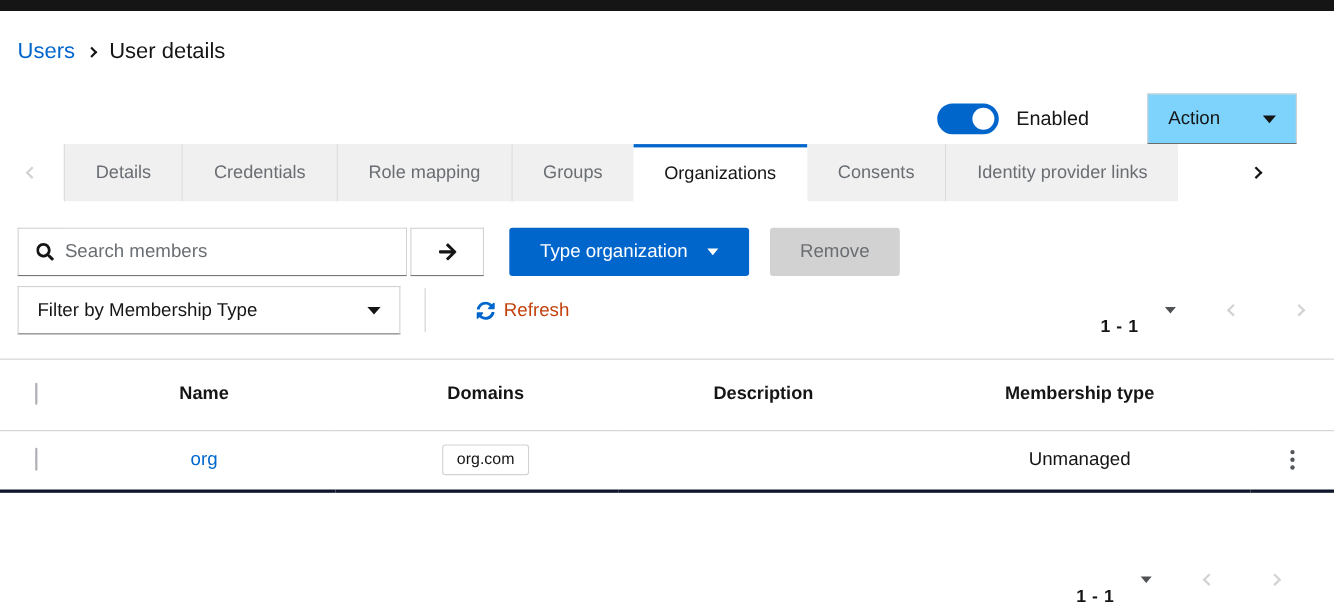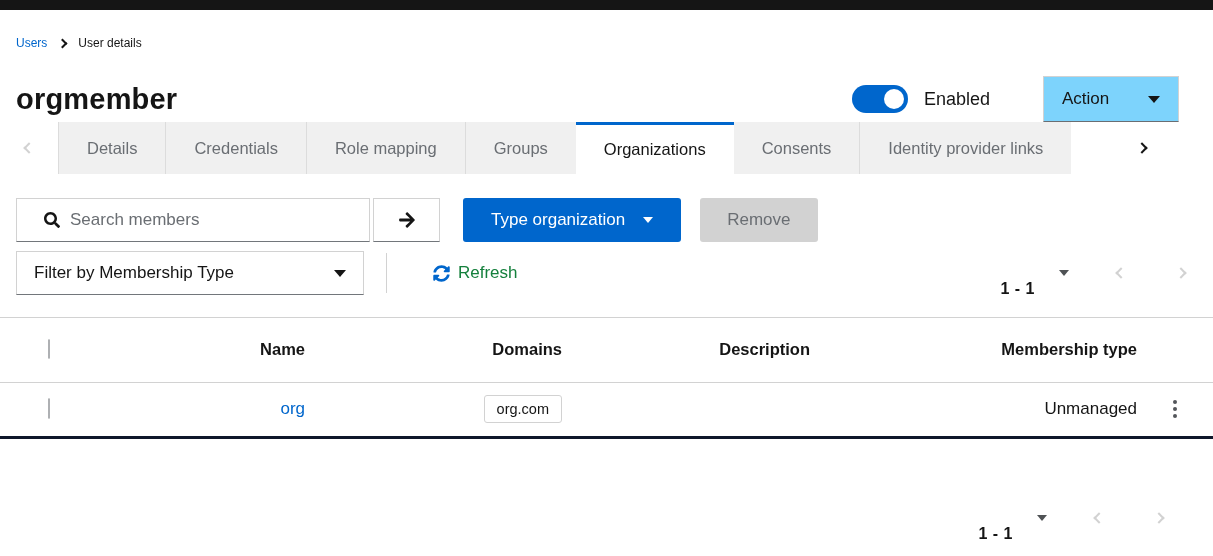--- a/index.html
+++ b/index.html
@@ -2,21 +2,21 @@
 <html><head>
 <meta charset="utf-8">
 <style>
   * { margin:0; padding:0; box-sizing:border-box; }
   html,body { width:1213px; height:556px; overflow:hidden; background:#fff;
     font-family:"Liberation Sans", sans-serif; color:#151515; }
 
   .masthead { height:10px; background:#151515; }
 
   
-  .breadcrumb { display:flex; align-items:center; gap:12px; padding:0 16px; margin-top:26px; font-size:12px; }
+  .breadcrumb { display:flex; align-items:center; gap:12px; padding:0 16px; margin-top:26px; font-size:20px; }
   .breadcrumb a { color:#0066cc; text-decoration:none; cursor:pointer; }
   .chev { display:inline-block; width:8px; height:8px; border-right:2px solid #151515; border-bottom:2px solid #151515; }
   .chev.right { transform:rotate(-45deg); }
   .chev.left  { transform:rotate(135deg); }
   .chev.sm { width:7px; height:7px; }
   .chev.disabled { border-color:#d2d2d2; }
 
   
   .page-header { display:flex; align-items:center; margin-top:26px; padding:0 34px 0 16px; height:46px; }
   .page-title { font-size:29px; font-weight:600; letter-spacing:.2px; }
@@ -42,51 +42,51 @@
   .tab { display:flex; align-items:center; padding:0 28px; background:#f0f0f0; color:#6a6e73;
      font-size:16.5px; cursor:pointer; border-left:1px solid #dcdcdc; white-space:nowrap; }
   .tab:first-of-type { border-left:none; }
   .tab.active { background:#fff; color:#151515; border-top:3px solid #0066cc; border-left:none; }
   .tab.active + .tab { border-left:none; }
 
   
   .toolbar { margin-top:24px; padding:0 16px; }
   .tb-row1 { display:flex; align-items:stretch; height:44px; }
   .search-box { width:354px; display:flex; align-items:center; background:#fff;
-     border:1px solid #d2d2d2; border-bottom-color:#72767b; padding-left:27px; }
+     border:1px solid #d2d2d2; border-bottom-color:#72767b; padding-left:16px; }
   .search-box input { border:none; outline:none; flex:1; font-size:17px; margin-left:10px; height:100%;
      font-family:"Liberation Sans", sans-serif; color:#151515; }
   .search-box input::placeholder { color:#6a6e73; opacity:1; }
   .search-arrow-btn { margin-left:3px; width:67px; background:#fff; border:1px solid #d2d2d2;
      border-bottom-color:#72767b; display:flex; align-items:center; justify-content:center; cursor:pointer; }
   .btn-primary { margin-left:23px; background:#0066cc; color:#fff; border:none; border-radius:3px;
      display:flex; align-items:center; gap:18px; padding:0 28px; font-size:17px; cursor:pointer;
      font-family:"Liberation Sans", sans-serif; }
   .btn-disabled { margin-left:19px; background:#d2d2d2; color:#6a6e73; border:none; border-radius:3px;
      padding:0 27px; font-size:17px; display:flex; align-items:center; cursor:default;
      font-family:"Liberation Sans", sans-serif; }
 
   .tb-row2 { margin-top:9px; display:flex; align-items:center; height:44px; padding-right:12px; }
   .filter-toggle { width:348px; height:44px; background:#fff; border:1px solid #d2d2d2; border-bottom-color:#72767b;
      display:flex; align-items:center; justify-content:space-between; padding:18px 17px; font-size:17px; cursor:pointer; }
   .v-divider { width:1px; height:40px; background:#d2d2d2; margin-left:22px; }
-  .refresh { margin-left:46px; display:flex; align-items:center; gap:8px; color:#15803d; font-size:17px; cursor:pointer;text-align:center; }
+  .refresh { margin-left:46px; display:flex; align-items:center; gap:8px; color:#c2410c; font-size:17px; cursor:pointer;text-align:center; }
   .spacer { flex:1; }
 
   .pagination { display:flex; align-items:center; }
   .pg-range { font-size:16px; font-weight:700; letter-spacing:.5px;margin-top:32px; }
   .pg-caret { margin-left:24px; }
   .pg-prev  { margin-left:48px; }
   .pg-next  { margin-left:52px; }
 
   .section-divider { margin-top:22px; border-top:1px solid #d2d2d2; }
 
   
   table { width:100%; border-collapse:collapse; }
-  th, td { text-align:right; vertical-align:middle; padding:0; }
+  th, td { text-align:center; vertical-align:middle; padding:0; }
   thead tr { height:64px; border-bottom:1px solid #d2d2d2; }
   tbody tr { height:55px; border-bottom:3px solid #0f172a; }
   th { font-size:16.5px; font-weight:700; }
   td { font-size:17px; }
   .cell-check { padding-left:16px; }
   .checkbox { width:24px; height:26px; border:1px solid #aeb0b3; border-radius:3px; background:#fff; cursor:pointer; }
   .link { color:#0066cc; text-decoration:none; cursor:pointer; }
   .chip { display:inline-block; background:#fff; border:1px solid #d2d2d2; border-radius:3px;
      padding:5px 12px; font-size:14.5px; color:#151515; }
   .kebab { display:flex; flex-direction:column; align-items:center; gap:3px; width:24px; margin:0 auto; cursor:pointer; padding:4px 0; }
@@ -99,21 +99,20 @@
 
 <div class="masthead"></div>
 
 <nav class="breadcrumb">
   <a>Users</a>
   <span class="chev right sm"></span>
   <span>User details</span>
 </nav>
 
 <header class="page-header">
-  <h1 class="page-title">orgmember</h1>
   <div class="header-right">
     <div class="switch">
       <span class="switch-track">
         <span class="switch-knob"></span>
       </span>
       <span class="switch-label">Enabled</span>
     </div>
     <div class="action-toggle">
       <span>Action</span>
       <span class="caret"></span>

